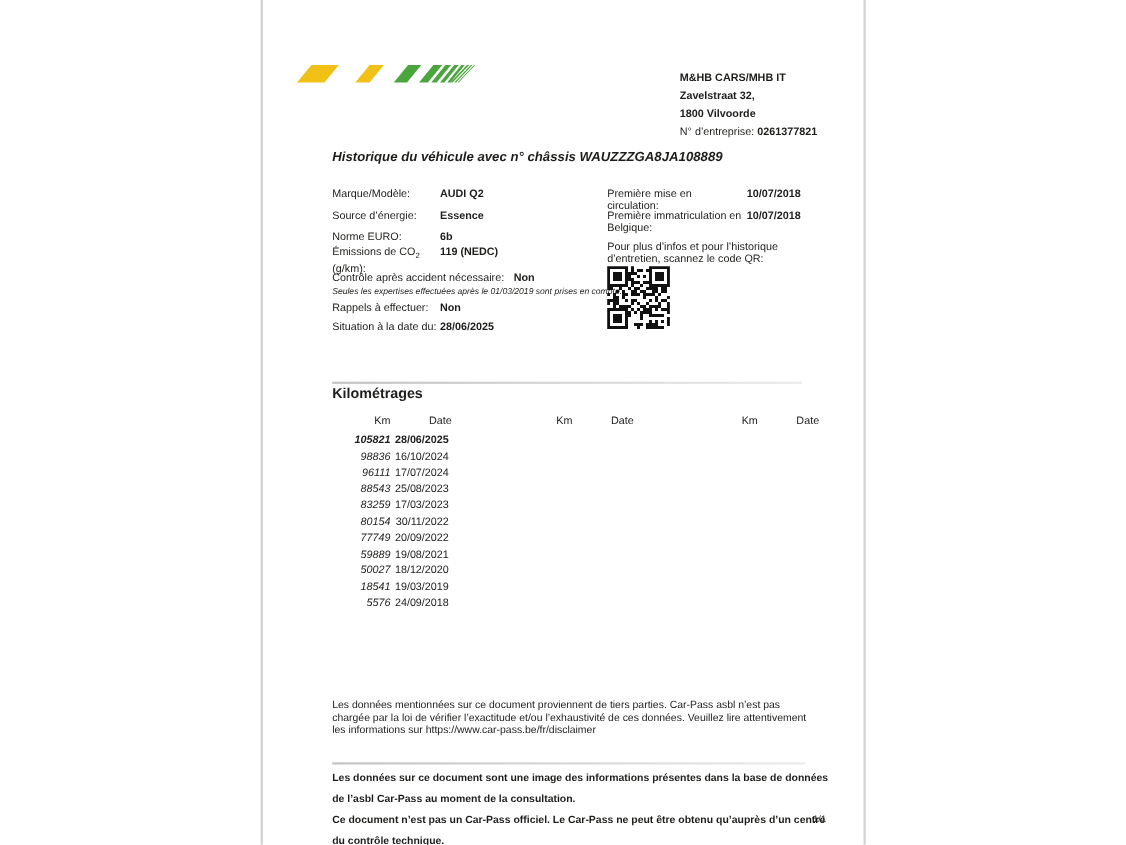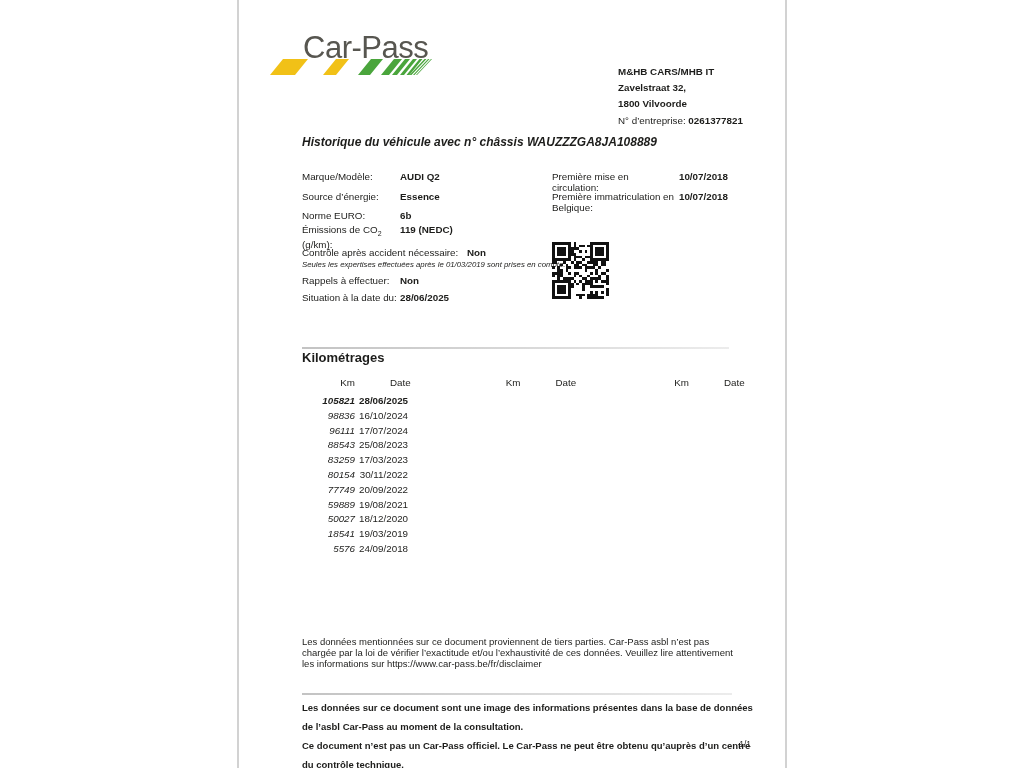--- a/index.html
+++ b/index.html
@@ -55,21 +55,20 @@
   .pageno { left:437px; top:739px; width:75px; text-align:right; font-size:8.5px; }
 
   .qr { left:313px; top:242px; width:57px; height:57px; }
 </style>
 </head>
 <body>
 
 <div class="canvas">
   <div class="page">
 
-    <div class="abs logo-text">Car-Pass</div>
     <svg class="abs logo-shapes" width="172" height="20" viewBox="0 0 172 20">
       <polygon class="sh-yellow" points="16,1 41,1 28,17 3,17"></polygon>
       <polygon class="sh-yellow" points="69,1 82,1 69,17 56,17"></polygon>
       <polygon class="sh-green" points="104,1 116,1 103,17 91,17"></polygon>
       <polygon class="sh-green" points="127,1 135,1 122,17 114,17"></polygon>
       <polygon class="sh-green" points="138,1 143,1 130,17 125,17"></polygon>
       <polygon class="sh-green" points="146,1 150,1 137,17 133,17"></polygon>
       <polygon class="sh-green" points="152.5,1 155.5,1 142.5,17 139.5,17"></polygon>
       <polygon class="sh-green" points="157.5,1 159.5,1 144.5,17 142.5,17"></polygon>
       <polygon class="sh-green" points="161,1 162.5,1 147.5,17 146,17"></polygon>
@@ -111,20 +110,21 @@
 
     <div class="abs flabel" style="left:63px; top:293px;">Situation à la date du:</div>
     <div class="abs fvalue" style="left:161px; top:293px;">28/06/2025</div>
 
     <div class="abs flabel r-label" style="top:172px;">Première mise en circulation:</div>
     <div class="abs fvalue r-value" style="top:172px;">10/07/2018</div>
 
     <div class="abs flabel r-label" style="top:192px;">Première immatriculation en Belgique:</div>
     <div class="abs fvalue r-value" style="top:192px;">10/07/2018</div>
 
+    <div class="abs flabel" style="left:313px; top:220px; width:165px;">Pour plus d’infos et pour l’historique d’entretien, scannez le code QR:</div>
 
     <svg id="qr-svg" class="abs qr" viewBox="0 0 21 21" fill="#111" shape-rendering="crispEdges">
         <rect x="0" y="0" width="1" height="1"></rect>
         <rect x="1" y="0" width="1" height="1"></rect>
         <rect x="2" y="0" width="1" height="1"></rect>
         <rect x="3" y="0" width="1" height="1"></rect>
         <rect x="4" y="0" width="1" height="1"></rect>
         <rect x="5" y="0" width="1" height="1"></rect>
         <rect x="6" y="0" width="1" height="1"></rect>
         <rect x="8" y="0" width="1" height="1"></rect>

